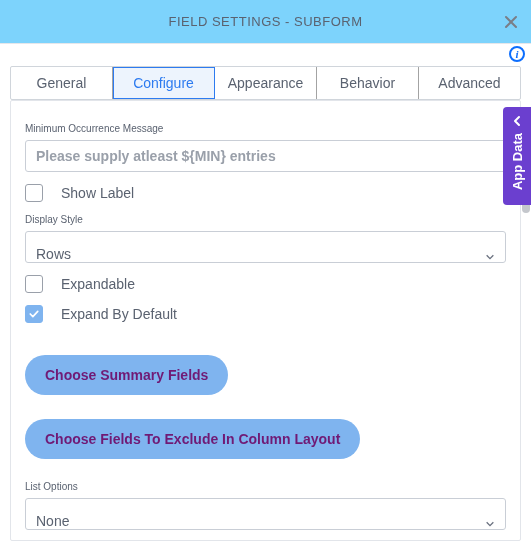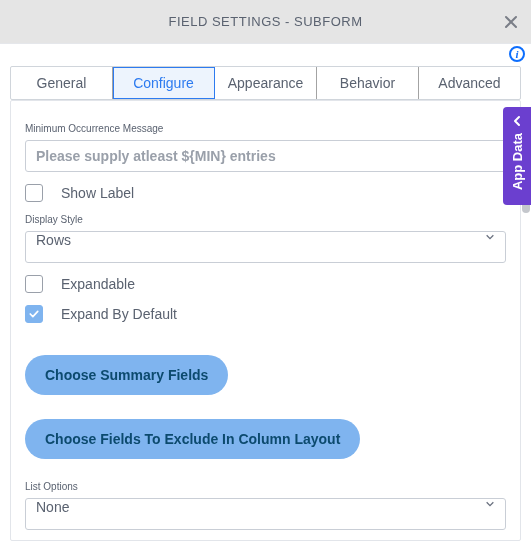--- a/index.html
+++ b/index.html
@@ -1,18 +1,18 @@
 <!DOCTYPE html>
 <html><head>
 <meta charset="utf-8">
 <style>
   * { box-sizing: border-box; margin: 0; padding: 0; font-family: -apple-system, BlinkMacSystemFont, "Segoe UI", Arial, sans-serif; }
   body { width: 531px; height: 551px; background: #fff; position: relative; overflow: hidden; }
 
-  .header { height: 44px; background: #e5e5e5; border-bottom: 1px solid #e5e7eb; display: flex; align-items: center; justify-content: center; position: relative; }
+  .header { height: 44px; background: #7dd3fc; border-bottom: 1px solid #e5e7eb; display: flex; align-items: center; justify-content: center; position: relative; }
   .header-title { font-size: 13px; letter-spacing: 0.5px; color: #5a6270; font-weight: 500; }
   .close-btn { position: absolute; right: 10px; top: 50%; transform: translateY(-50%); width: 20px; height: 20px; display: flex; align-items: center; justify-content: center; cursor: pointer; color: #7a7e87; font-size: 20px; }
 
   .info-row { height: 22px; position: relative; border-bottom: 1px solid #fff; }
   .info-icon { position: absolute; right: 6px; top: 2px; width: 16px; height: 16px; border: 2px solid #0d6efd; border-radius: 50%; color: #0d6efd; font-size: 11px; font-weight: 700; display: flex; align-items: center; justify-content: center; cursor: pointer; font-family: Georgia, serif; font-style: italic; }
 
   .tabs { display: flex; margin: 0 10px; border: 1px solid #d0d5db; border-radius: 2px; }
   .tab { flex: 1; text-align: center; padding: 8px 0; font-size: 14px; color: #5a6270; cursor: pointer; border-right: 1px solid #a3a3a3; }
   .tab:last-child { border-right: none; }
   .tab.active { color: #2d7bf0; background: #edf4fd; outline: 1px solid #2d7bf0; outline-offset: -1px; z-index: 1; }
@@ -23,24 +23,24 @@
   .text-input { width: 100%; height: 32px; border: 1px solid #c9ced6; border-radius: 3px; padding: 0 10px; font-size: 14px; color: #8a8f99; font-weight: bold; }
   .text-input::placeholder { color: #9aa0aa; }
 
   .check-row { display: flex; align-items: center; gap: 18px; margin: 12px 0; }
   .chk { width: 18px; height: 18px; border: 1.5px solid #9aa0aa; border-radius: 3px; display: inline-flex; align-items: center; justify-content: center; cursor: pointer; flex-shrink: 0; }
   .chk.checked-light { background: #7fb4ef; border-color: #7fb4ef; }
   .chk svg { width: 12px; height: 12px; display: none; }
   .chk.checked-light svg, .chk.checked-dark svg { display: block; }
   .chk-label { font-size: 14px; color: #5a6270; }
 
-  .select { width: 100%; height: 32px; border: 1px solid #c9ced6; border-radius: 3px; padding: 0 10px; font-size: 14px; color: #5a6270; display: flex; align-items: flex-start; justify-content: space-between; cursor: pointer; }
+  .select { width: 100%; height: 32px; border: 1px solid #c9ced6; border-radius: 3px; padding: 0 10px; font-size: 14px; color: #5a6270; display: flex; align-items: flex-end; justify-content: space-between; cursor: pointer; }
   .select .caret { width: 10px; height: 10px; }
 
-  .pill-btn { margin-top: 14px; background: #7fb4ef; color: #0c4a6e; border: none; border-radius: 22px; padding: 12px 20px; font-size: 14px; font-weight: 600; cursor: pointer; display: inline-block; }
+  .pill-btn { margin-top: 14px; background: #7fb4ef; color: #701a75; border: none; border-radius: 22px; padding: 12px 20px; font-size: 14px; font-weight: 600; cursor: pointer; display: inline-block; }
 
   .side-tab { position: absolute; right: 0; top: 107px; width: 28px; height: 98px; background: #6b3fcf; border-top-left-radius: 4px; border-bottom-left-radius: 4px; display: flex; flex-direction: column; align-items: center; padding-top: 8px; cursor: pointer; z-index: 5; }
   .side-tab .chev { color: #fff; }
   .side-tab .label { writing-mode: vertical-rl; transform: rotate(180deg); color: #fff; font-size: 13px; font-weight: 600; margin-top: 6px; }
 
   .scroll-indicator { position: absolute; right: 0; top: 131px; width: 8px; height: 80px; background: #c4c7cc; border-radius: 4px; }
 
   .spacer-top { height: 2px; }
 </style>
 </head>

